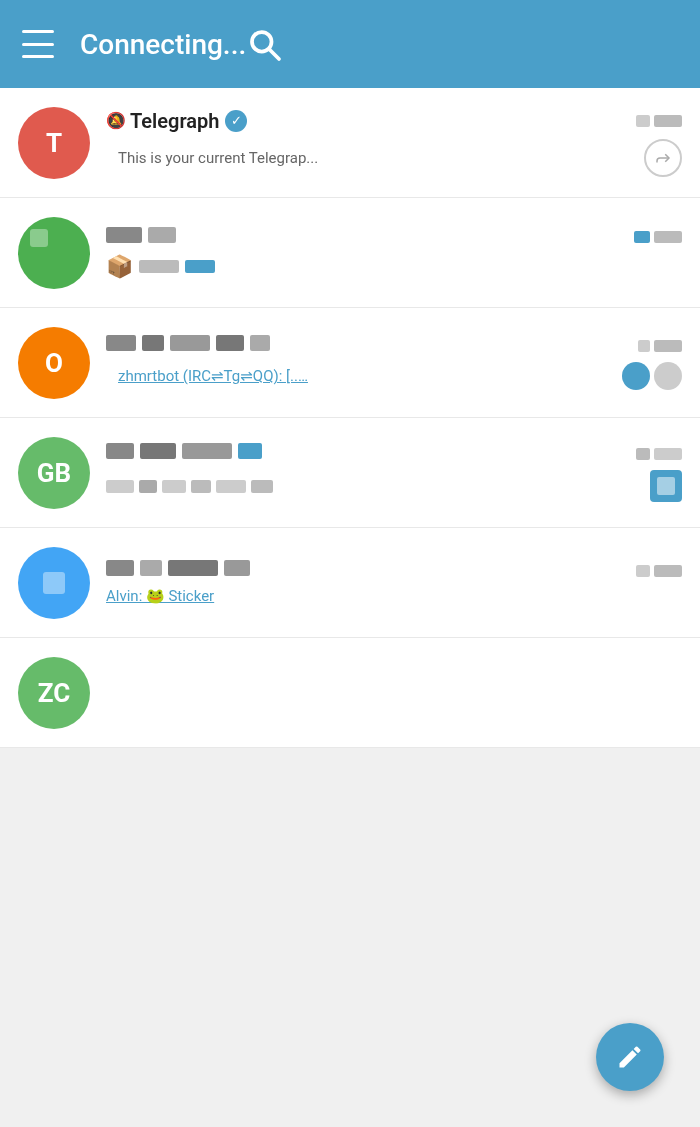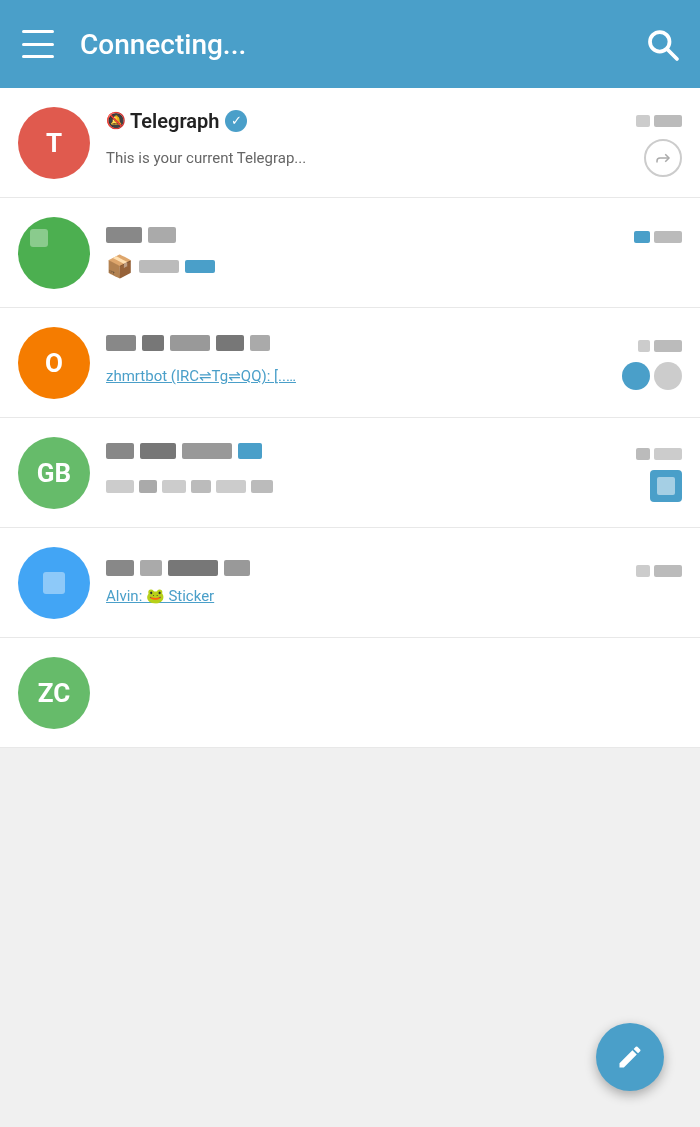--- a/index.html
+++ b/index.html
@@ -11,21 +11,20 @@
       overflow-x: hidden;
     }
 
     
     .top-bar {
       background: #4a9fc9;
       height: 88px;
       display: flex;
       align-items: center;
       padding: 0 20px;
-      justify-content: space-between;
     }
     .top-bar-left {
       display: flex;
       align-items: center;
     }
     .hamburger-icon {
       width: 36px;
       height: 36px;
       display: flex;
       flex-direction: column;
@@ -149,20 +148,21 @@
 
     .chat-preview.blue {
       color: #4a9fc9;
       text-decoration: underline;
     }
 
     .chat-meta {
       display: flex;
       align-items: center;
       justify-content: space-between;
+      margin-left: 12px;
     }
 
     .unread-badge {
       background: #4a9fc9;
       color: white;
       border-radius: 12px;
       padding: 2px 8px;
       font-size: 13px;
       font-weight: bold;
       flex-shrink: 0;

